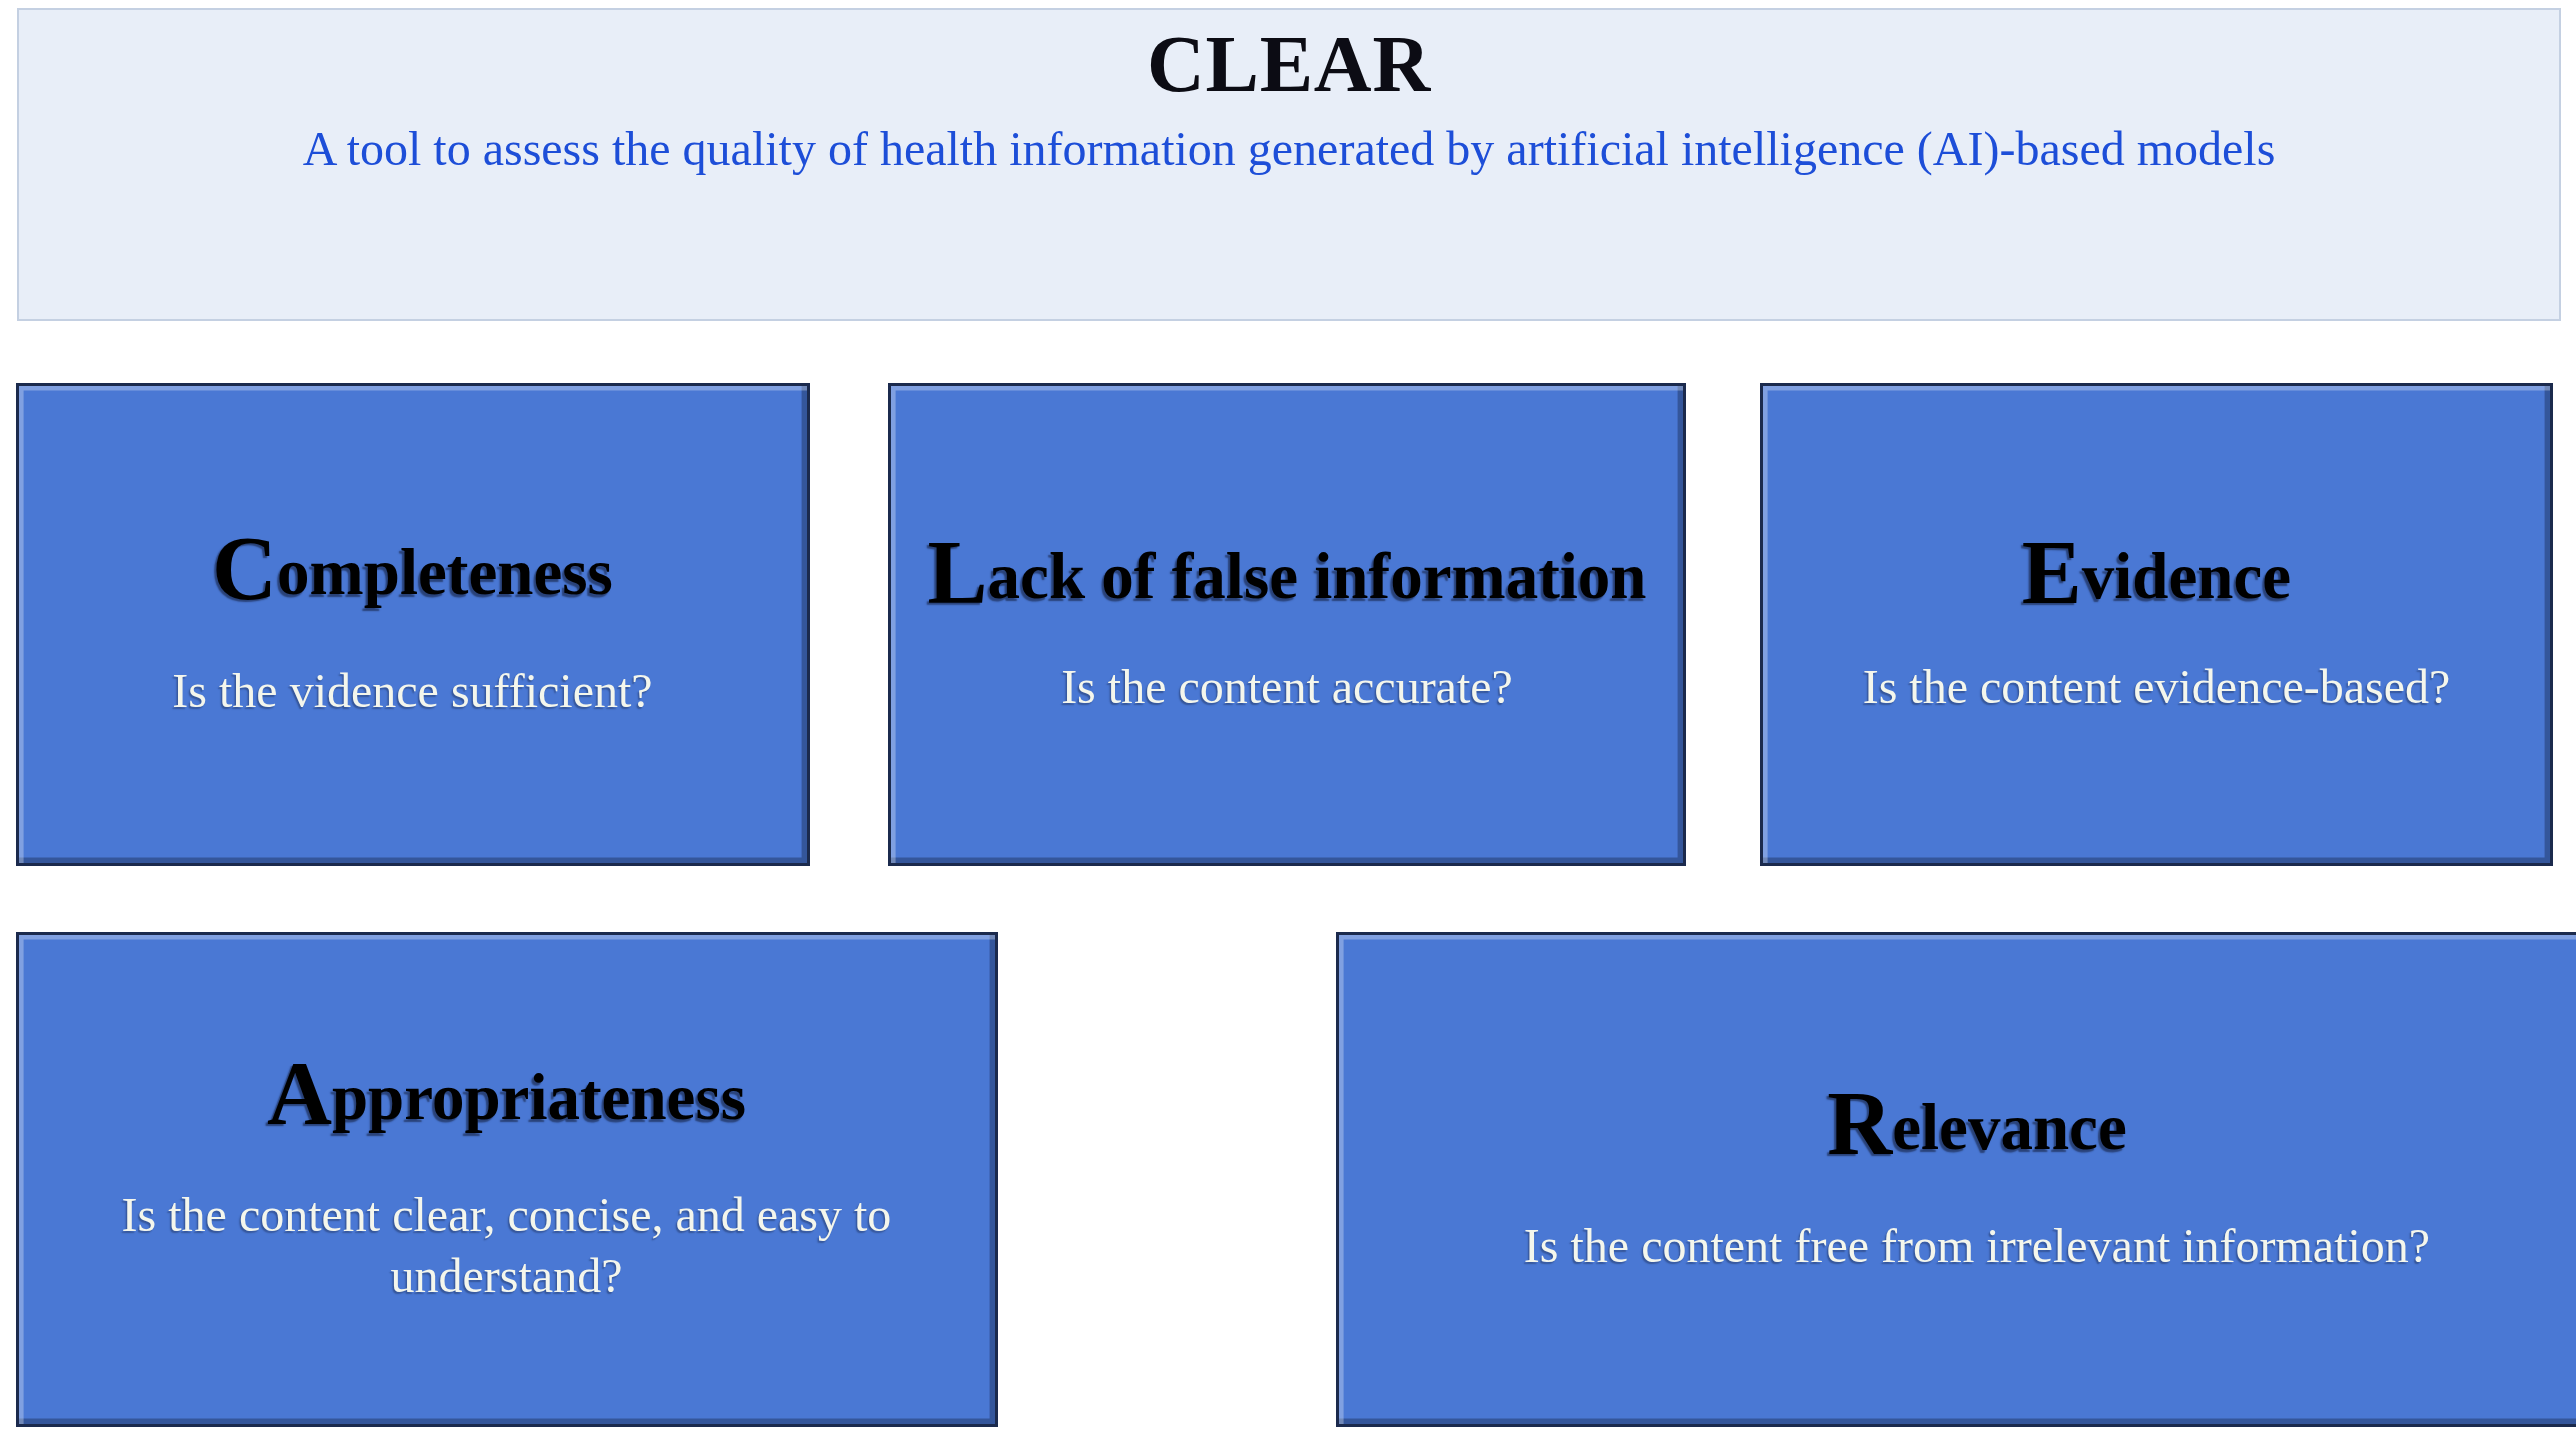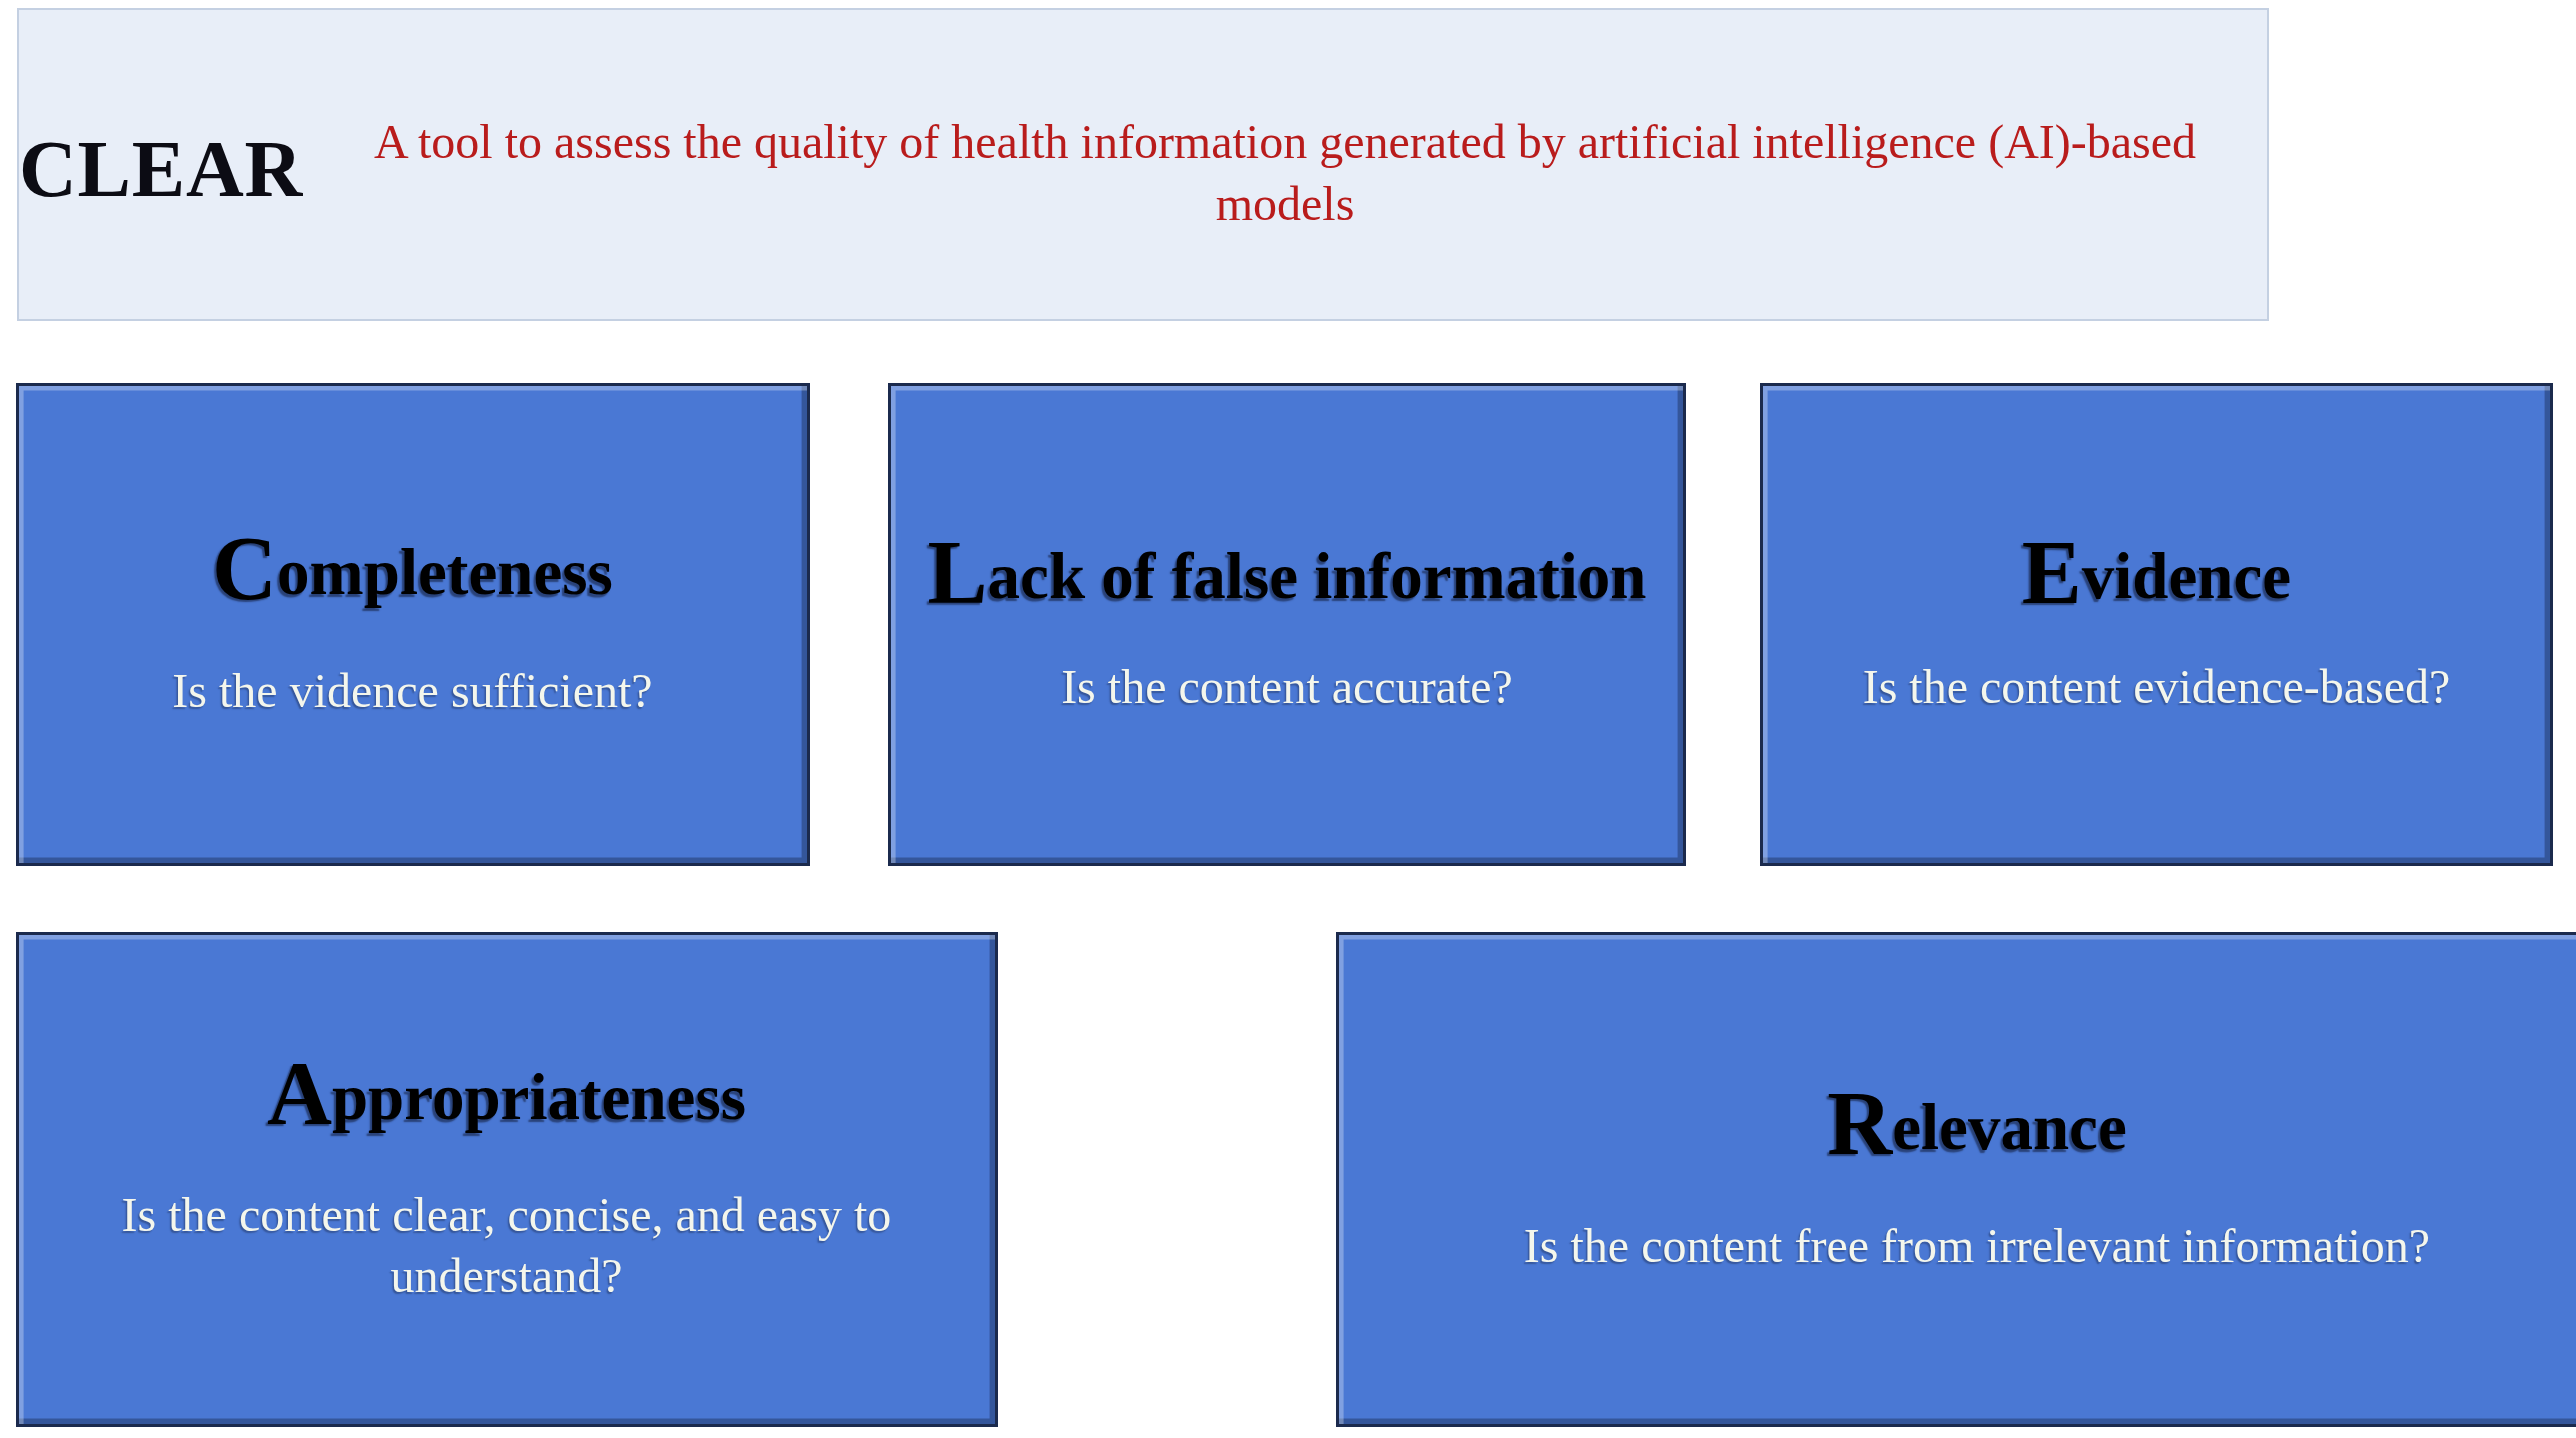--- a/index.html
+++ b/index.html
@@ -14,45 +14,45 @@
     position: relative;
     overflow: hidden;
     font-family: "Liberation Serif", "DejaVu Serif", serif;
   }
 
   
   .header-box {
     position: absolute;
     left: 17px;
     top: 7.7px;
-    width: 2252px;
+    width: 2544px;
     height: 313px;
     box-sizing: border-box;
     background: #e8eef8;
     border: 2.3px solid #c4d0e2;
     display: flex;
-    flex-direction: row;
+    flex-direction: column;
     align-items: center;
     justify-content: flex-start;
     padding-top: 10.8px;
   }
 
   .header-title {
     font-size: 80px;
     font-weight: bold;
     color: #0c0c14;
     line-height: 1.12;
     letter-spacing: 0.8px;
     text-align: center;
   }
 
   .header-subtitle {
     font-size: 48px;
     font-weight: normal;
-    color: #b91c1c;
+    color: #1d4ed8;
     line-height: 1.30;
     text-align: center;
     width: 2212px;
     margin-top: 7.7px;
   }
 
   
   .card {
     position: absolute;
     box-sizing: border-box;

